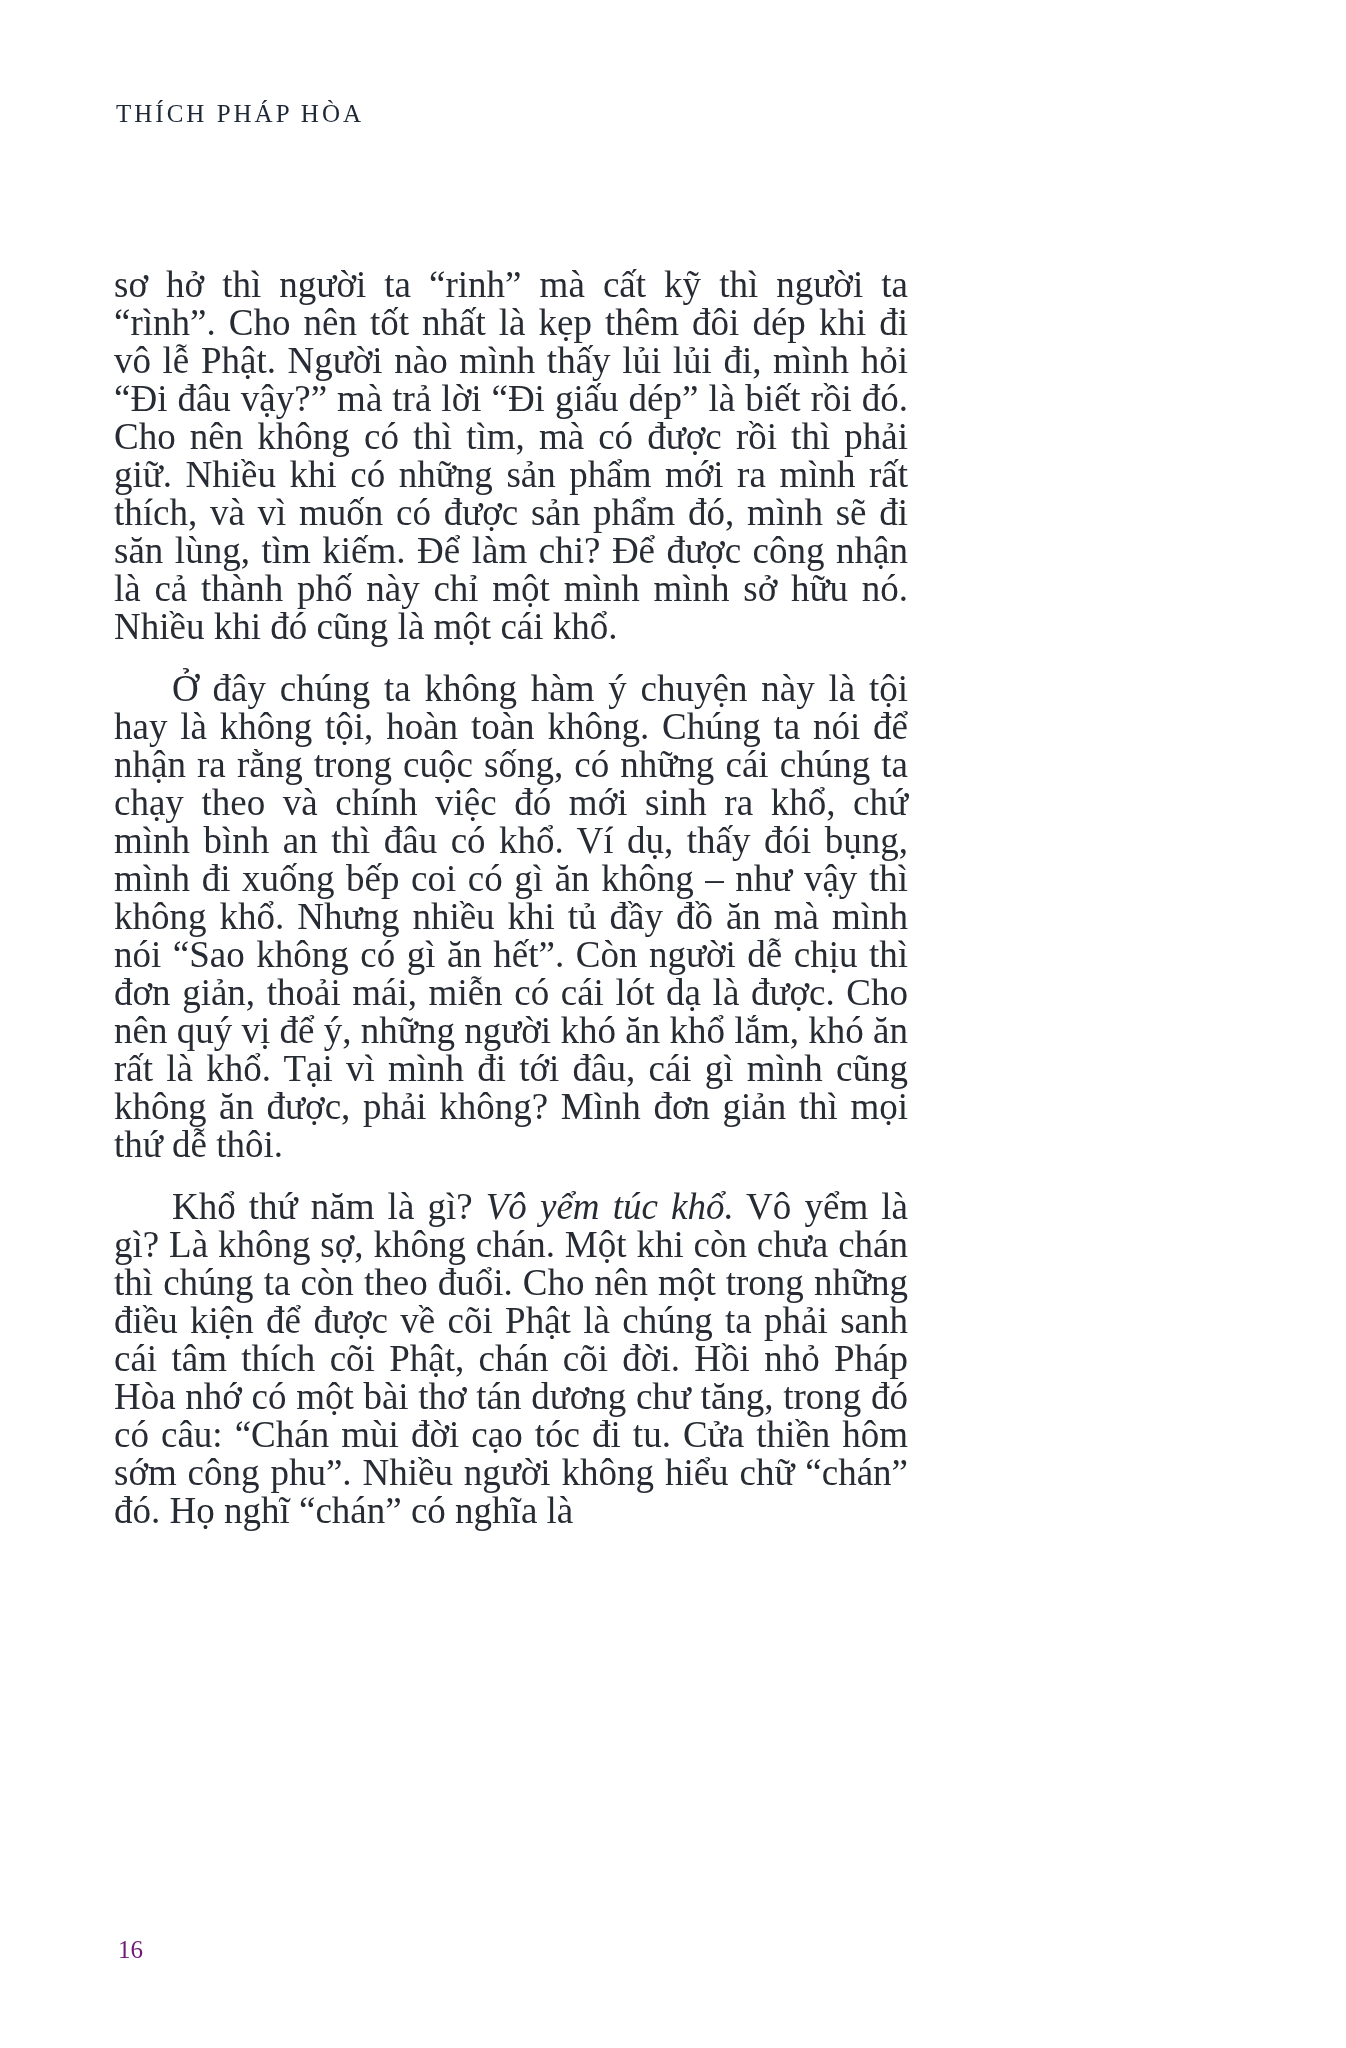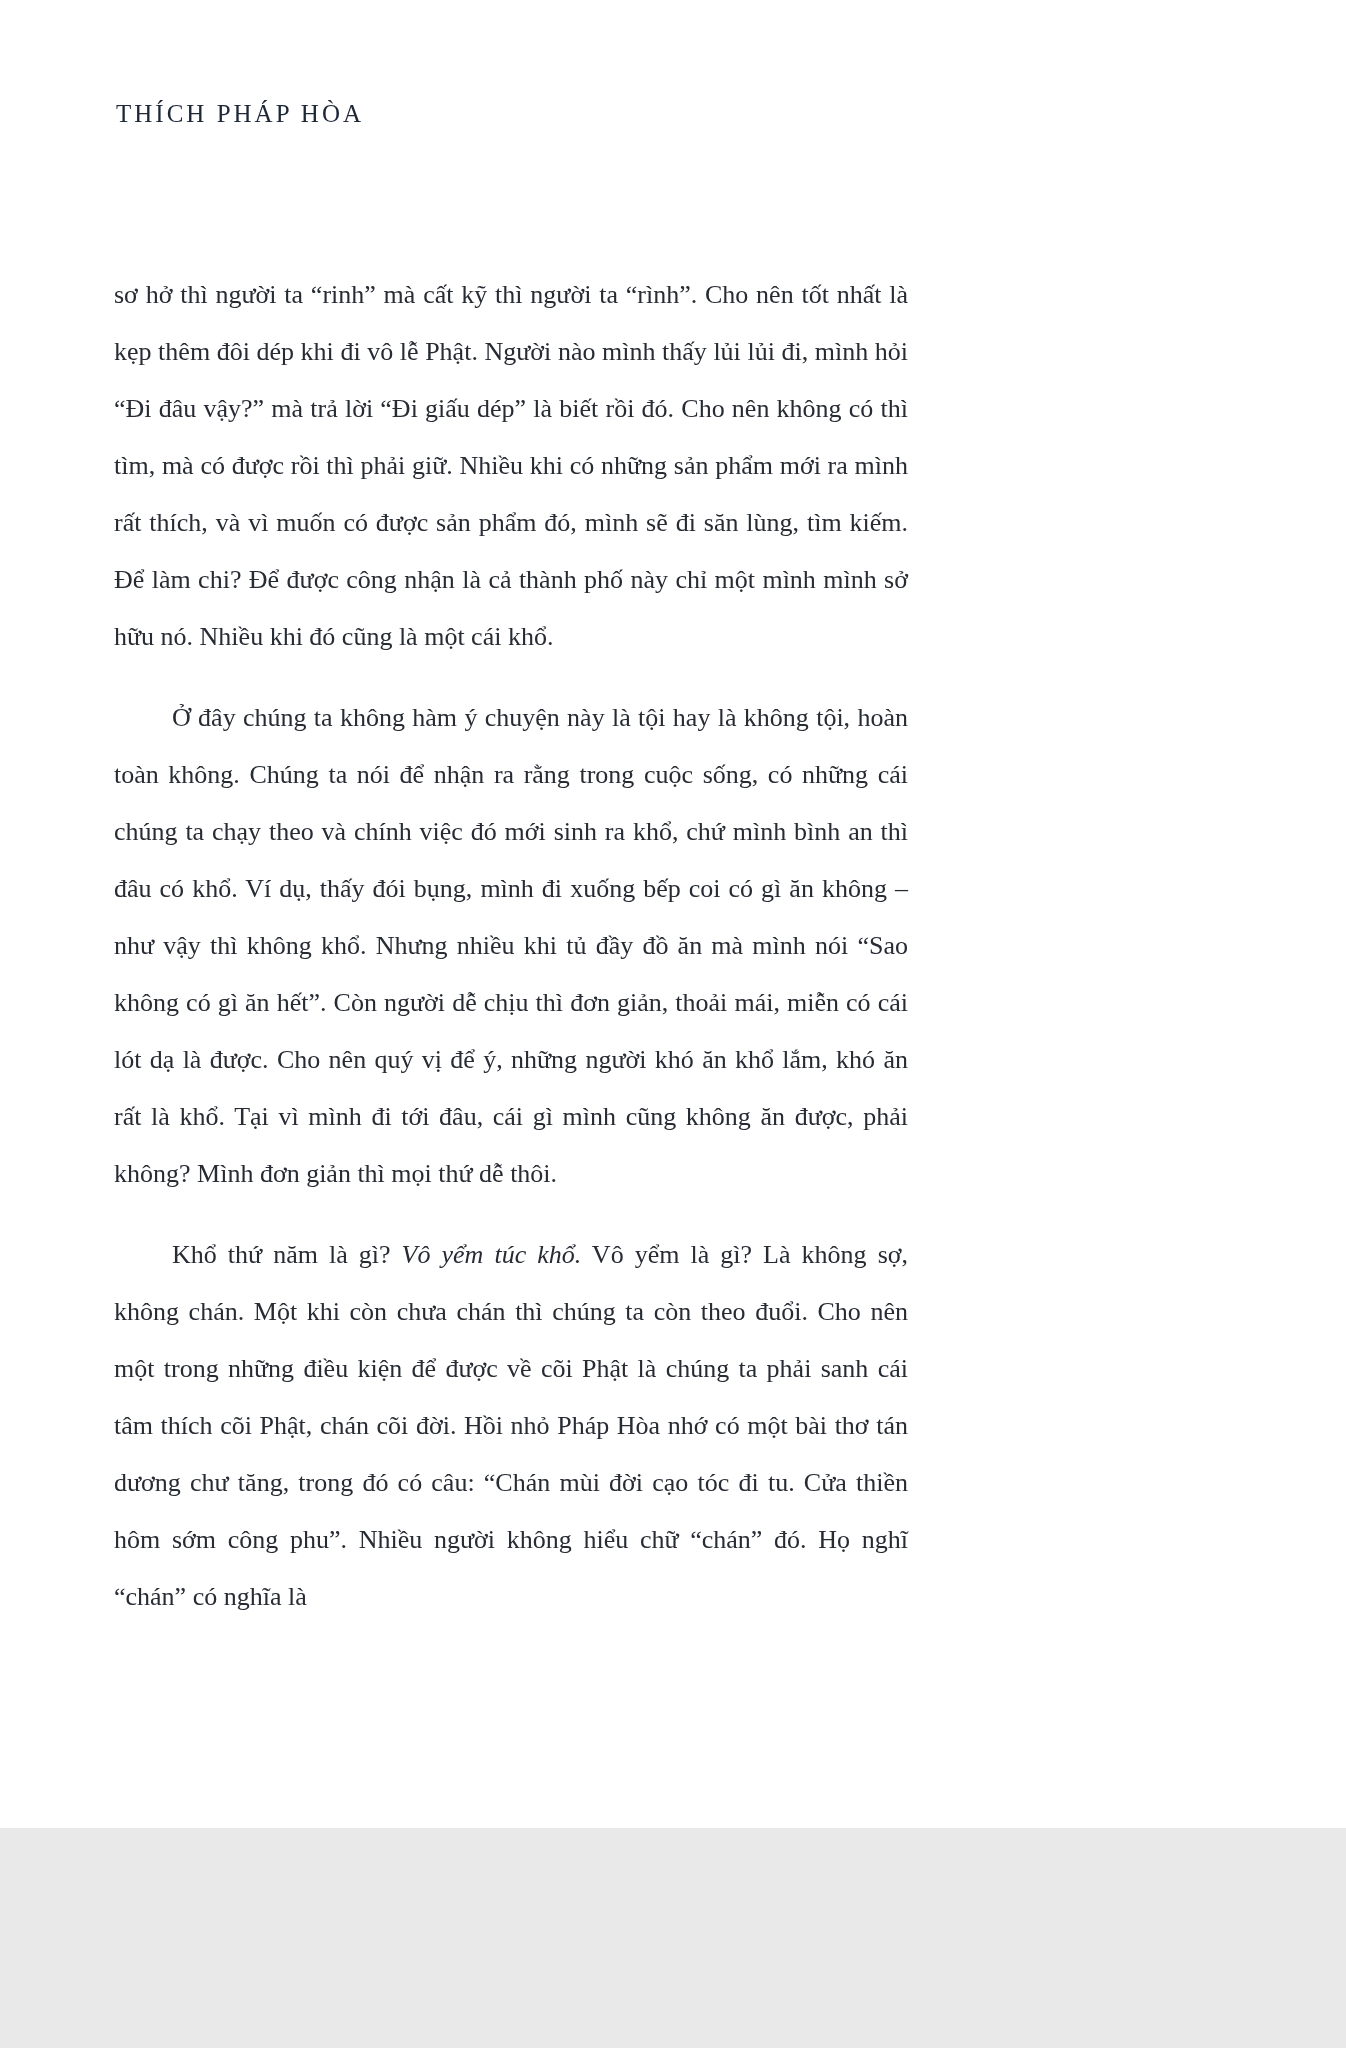--- a/index.html
+++ b/index.html
@@ -3,21 +3,21 @@
 <meta charset="utf-8">
 <style>
   html, body {
     margin: 0;
     padding: 0;
     background: #e9e9e9;
   }
   .page {
     position: relative;
     width: 1346px;
-    height: 1828px;
+    height: 2048px;
     margin: 0 auto;
     background: #ffffff;
     font-family: "Liberation Serif", "DejaVu Serif", serif;
     color: #272b33;
     overflow: hidden;
   }
   .running-header {
     position: absolute;
     top: 100px;
     left: 116px;
@@ -25,22 +25,22 @@
     letter-spacing: 3px;
     font-weight: 500;
     color: #1d2736;
     white-space: nowrap;
   }
   .body-text {
     position: absolute;
     top: 266px;
     left: 114px;
     width: 794px;
-    font-size: 26px;
-    line-height: 57px;
+    font-size: 37px;
+    line-height: 38px;
     text-align: justify;
     text-justify: inter-word;
   }
   .body-text p {
     margin: 0;
     padding: 0;
   }
   .body-text p + p {
     margin-top: 24px;
   }

